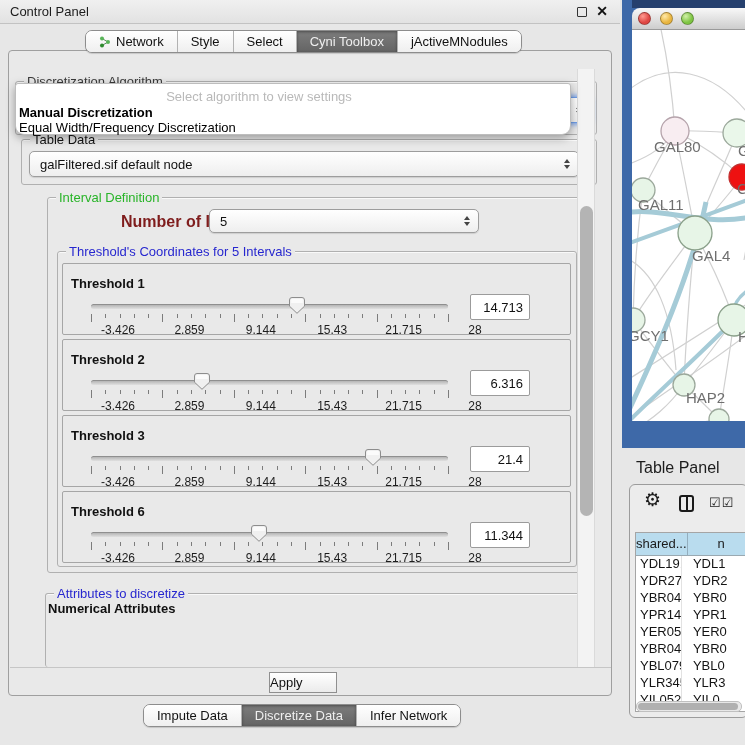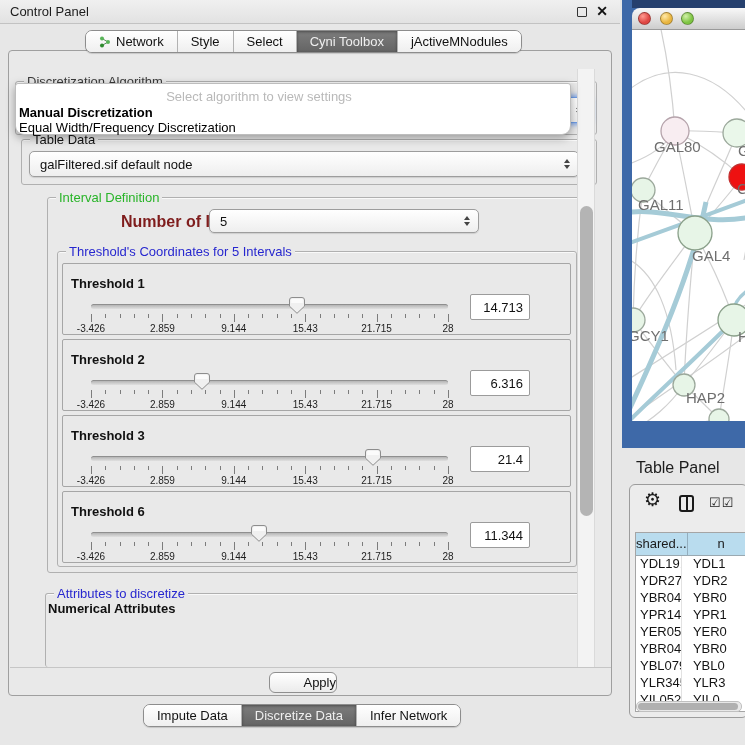--- a/index.html
+++ b/index.html
@@ -72,37 +72,37 @@
     border:1px solid #a6a6a6; border-radius:2px; }
   .th-label { position:absolute; left:8px; top:12px; font-size:13px; font-weight:bold; color:#111; }
   .th-track { position:absolute; left:28px; top:40px; width:357px; height:5px; border-radius:3px;
     background:linear-gradient(#b5b5b5,#e0e0e0); border-top:1px solid #8f8f8f; }
   .th-thumb { position:absolute; top:33px; width:16px; height:17px; }
   .th-ticks { position:absolute; left:28px; top:50px; width:357px; height:9px; }
   .tick { position:absolute; width:1px; background:#7c7c7c; top:0; }
   .tick.minor { height:4px; }
   .tick.major { height:8px; }
   .th-tlabels { position:absolute; left:28px; top:59px; width:357px; height:12px; }
-  .tlabel { position:absolute; transform:translateX(-50%); font-size:10px; color:#1d1d1d; white-space:nowrap; }
+  .tlabel { position:absolute; transform:translateX(-50%); font-size:12px; color:#1d1d1d; white-space:nowrap;margin-left:27px; }
   .th-value { position:absolute; left:407px; top:30px; width:60px; height:26px; background:#fff;
     border:1px solid #9b9b9b; border-radius:2px; font-size:13px; color:#111; text-align:right;
     padding:5px 6px 0 0; }
 
   #attr-group { left:36px; top:542px; width:540px; height:74px; border-bottom:none; }
   #attr-sublabel { position:absolute; left:39px; top:550px; font-size:13px; font-weight:bold; color:#111; }
   #attr-list { position:absolute; left:67px; top:567px; width:437px; height:48px; background:#fff;
     border:1px solid #b5b5b5; overflow:hidden; }
   .attr-item { font-size:13px; color:#111; padding-left:5px; line-height:15.5px; white-space:nowrap; }
   #attr-scroll { position:absolute; right:1px; top:1px; width:12px; height:46px; background:#e3e3e3; }
   #attr-scroll-thumb { position:absolute; left:1px; top:1px; width:10px; height:44px; background:#b8b8b8; border-radius:5px; }
   #scroll-sep { position:absolute; left:1px; top:616px; width:601px; height:1px; background:#c6c6c6; }
 
   #apply-btn { position:absolute; left:260px; top:621px; width:68px; height:21px;
-    background:linear-gradient(#ffffff,#ebebeb); border:1px solid #8f8f8f; border-radius:6px;
-    font-size:13px; color:#111; text-align:right; line-height:19px; }
+    background:linear-gradient(#ffffff,#ebebeb); border:1px solid #8f8f8f; border-radius:0;
+    font-size:13px; color:#111; text-align:left; line-height:19px; }
 
   #main-scrollbar { position:absolute; left:568px; top:18px; width:18px; height:598px;
     background:#f3f3f3; border-left:1px solid #dadada; border-right:1px solid #dadada; }
   #main-scroll-thumb { position:absolute; left:2px; top:137px; width:13px; height:310px;
     background:#b4b4b4; border-radius:7px; }
 
   
   #net-region { position:absolute; left:622px; top:0; width:123px; height:448px; background:#3e69a8; }
   #net-dark { position:absolute; left:10px; top:0; width:113px; height:8px; background:#26406e; }
   #net-titlebar { position:absolute; left:10px; top:8px; width:113px; height:22px;

